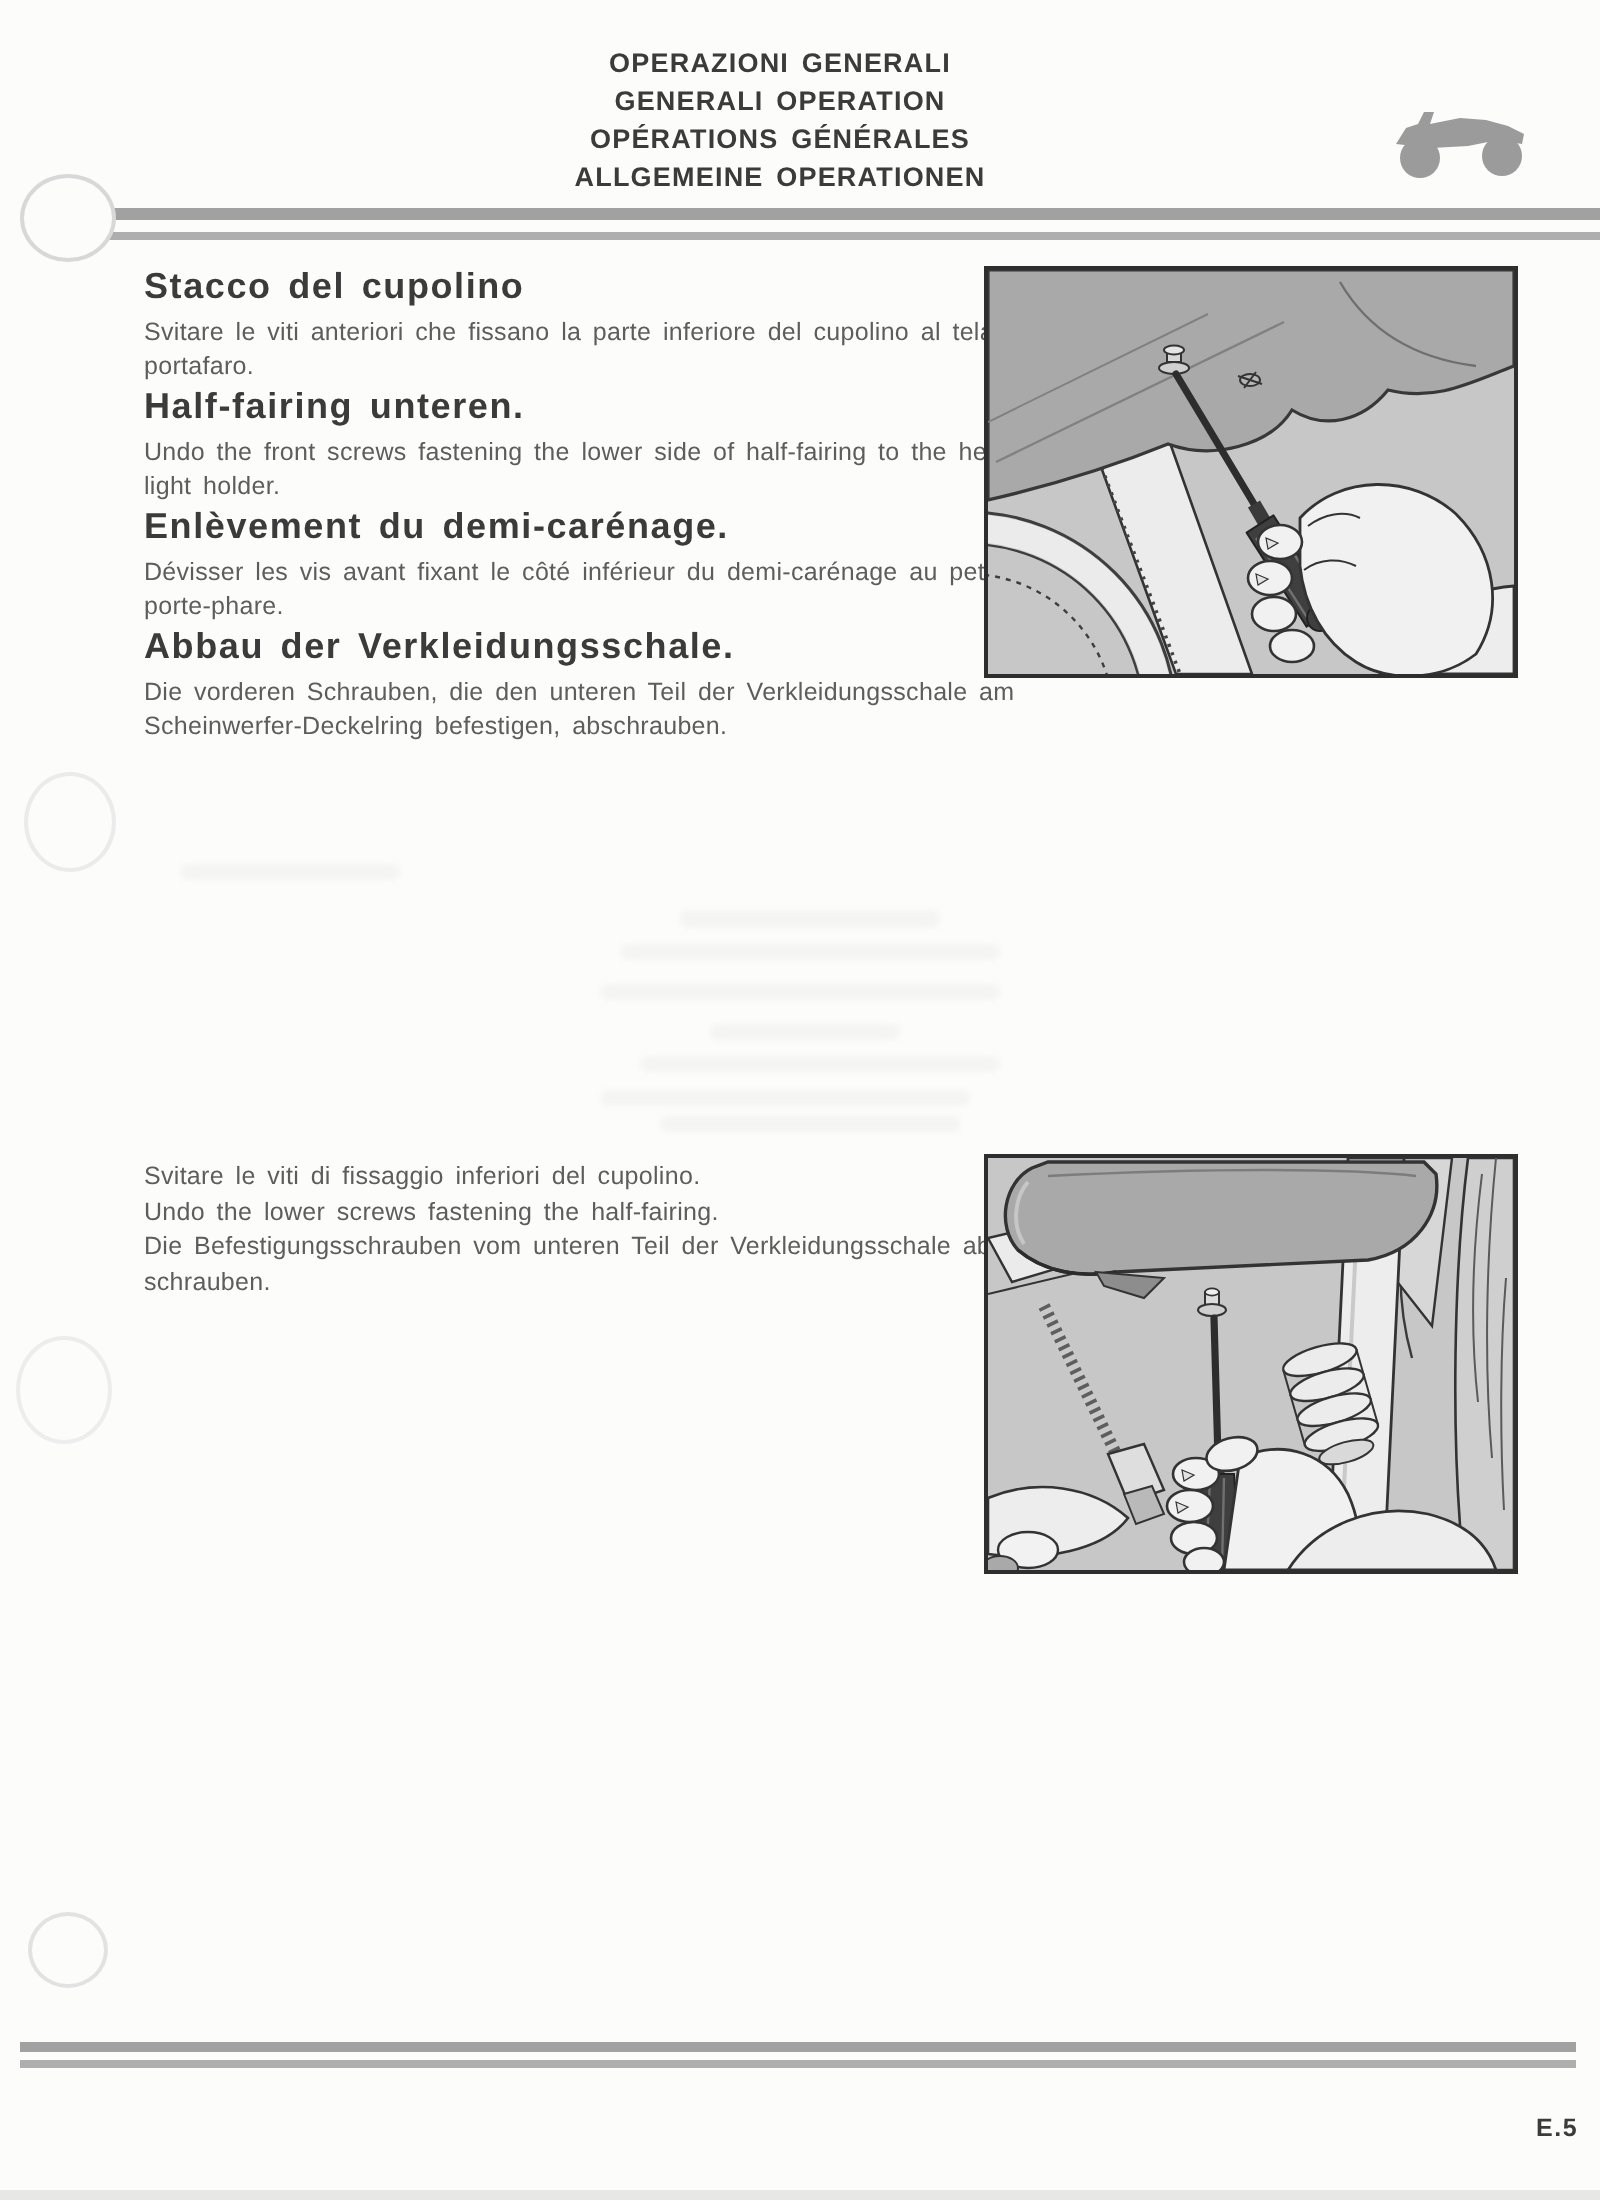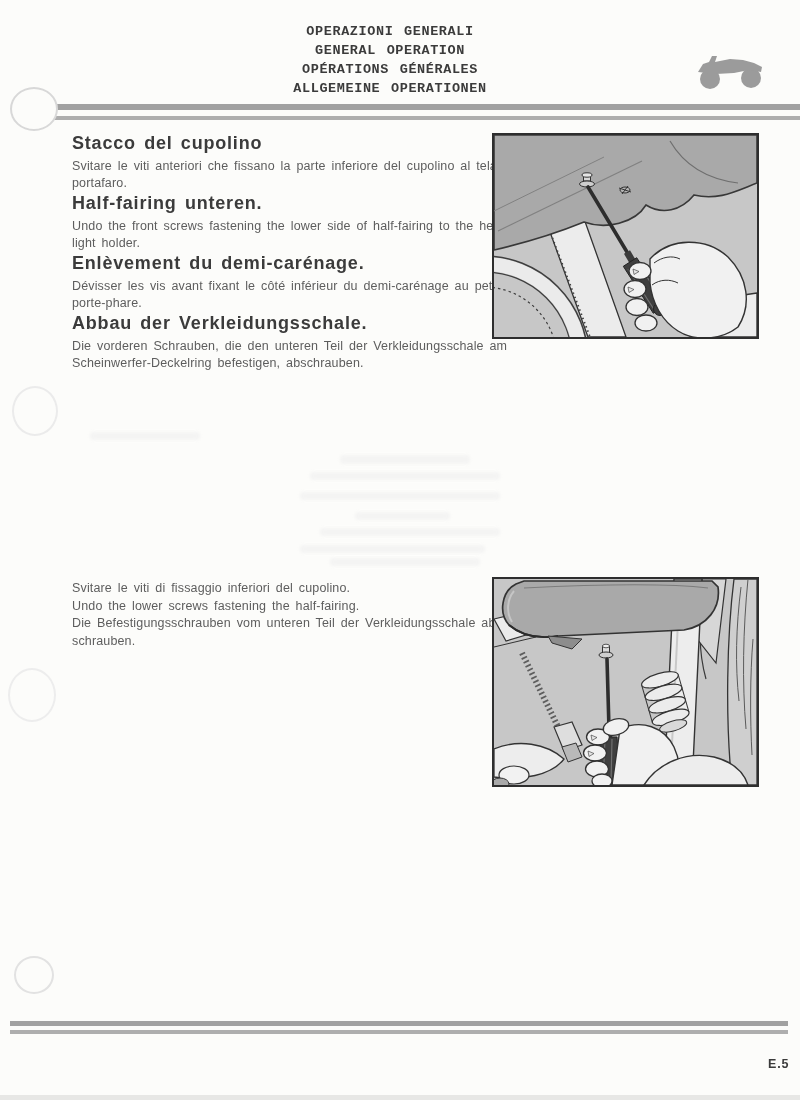--- a/index.html
+++ b/index.html
@@ -6,21 +6,21 @@
   .page{
     position:relative;
     width:800px;height:1100px;
     margin:0 auto;
     background:var(--page-bg,#fcfcfa);
     overflow:hidden;
     font-family:"Liberation Sans",sans-serif;
     color:var(--body-ink,#5d5d5d);
   }
   
-  .header{position:absolute;left:0;top:22px;width:780px;text-align:center;font-family:Liberation Mono, monospace;}
+  .header{position:absolute;left:0;top:22px;width:780px;text-align:center;}
   .header-line{
     font-size:13.5px;font-weight:bold;line-height:19px;
     letter-spacing:.6px;word-spacing:2px;
     color:var(--heading-ink,#3b3b3b);
   }
   .moto{position:absolute;left:696px;top:49px;width:70px;height:42px;}
   
   .rule{position:absolute;background:var(--rule-gray,#a1a1a1);}
   .rule.light{background:var(--rule-gray-light,#aeaeae);}
   .rule-top-1{left:30px;top:104px;width:770px;height:6px;}
@@ -73,21 +73,21 @@
   }
   .page-bottom-edge{position:absolute;left:0;top:1095px;width:800px;height:5px;background:#e7e7e5;}
 </style>
 </head>
 <body>
 
 <div class="page">
 
   <header class="header">
     <div class="header-line">OPERAZIONI GENERALI</div>
-    <div class="header-line">GENERAL OPERATION</div>
+    <div class="header-line">GENERALI OPERATION</div>
     <div class="header-line">OPÉRATIONS GÉNÉRALES</div>
     <div class="header-line">ALLGEMEINE OPERATIONEN</div>
   </header>
 
   <div class="moto">
     <svg width="70" height="42" viewBox="0 0 70 42">
       <g style="fill:var(--icon-gray,#9b9b9b)">
         <circle cx="14" cy="30" r="10"></circle>
         <circle cx="55" cy="29" r="10"></circle>
         <path d="M2,23 L7,15 L13,13 L16,7 L21,7 L19,13 L34,10 L47,11 L58,14 L66,18 L65,23 L53,21 L38,24 L20,25 Z"></path>

